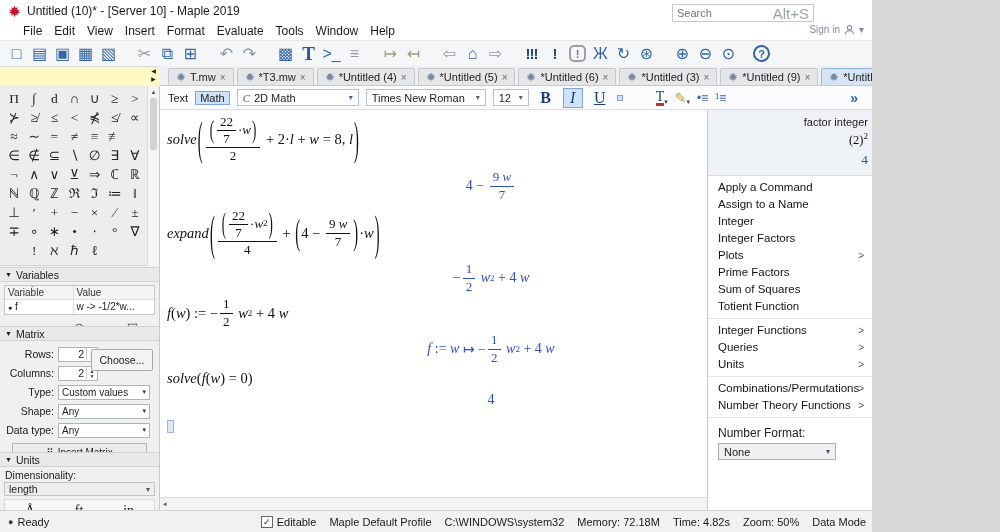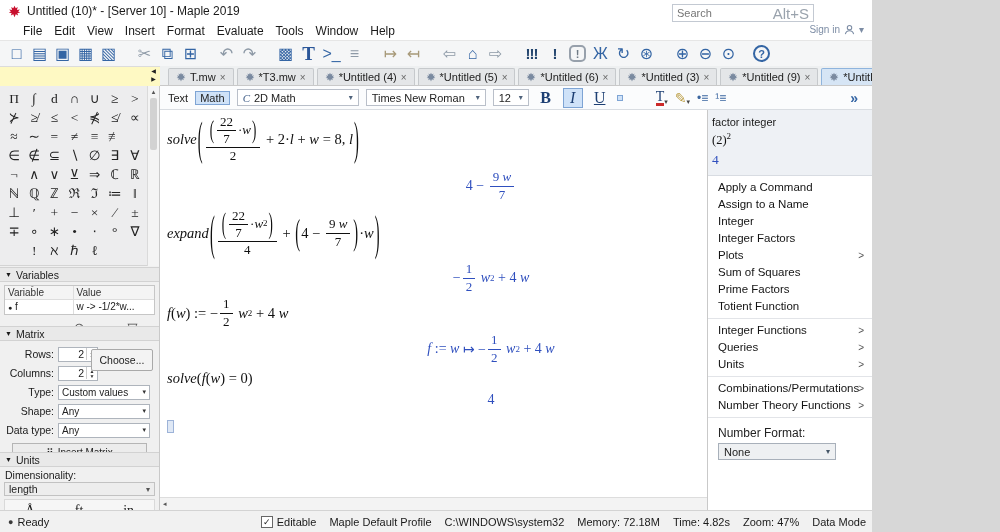--- a/index.html
+++ b/index.html
@@ -110,21 +110,21 @@
   .mden{display:inline-flex;align-items:center;padding-top:1px}
   .mpar{display:inline-block;font-weight:300;transform-origin:center;margin:0 1px}
   sup.msup{font-size:9px}
   #ws-cursor{width:7px;height:13px;border:1px solid #9db3d8;background:#dfe8f5;margin-left:7px}
   #vscroll{position:absolute;top:0;right:0;bottom:13px;width:13px;background:#f3f3f3;border-left:1px solid #ddd;display:flex;flex-direction:column;align-items:center;justify-content:space-between;font-size:7px;color:#555}
   #vscroll .thumb{position:absolute;top:14px;left:2px;width:8px;height:46px;background:#d6d6d6;border-radius:2px}
   #hscroll{position:absolute;left:0;right:13px;bottom:0;height:13px;background:#f3f3f3;border-top:1px solid #ddd;display:flex;align-items:center;justify-content:space-between;font-size:7px;color:#555;padding:0 3px}
 
   
   #rightpanel{position:absolute;top:110px;right:0;width:165px;bottom:22px;background:#fff;border-left:1px solid #c9c9c9}
-  #ctx-head{background:#eef1f5;border-bottom:1px solid #d8dce2;text-align:left;padding:6px 4px 7px}
+  #ctx-head{background:#eef1f5;border-bottom:1px solid #d8dce2;text-align:right;padding:6px 4px 7px}
   #ctx-title{font-size:11px;color:#1a1a1a}
   #ctx-expr{font-family:"Liberation Serif",serif;font-size:12.5px;margin-top:3px;color:#111}
   #ctx-result{font-family:"Liberation Serif",serif;font-size:13.5px;color:#2f4fbe;margin-top:4px}
   .ctx-group{border-bottom:1px solid #e2e4e8;padding:3px 0}
   .ctx-item{height:17px;line-height:17px;padding-left:10px;font-size:11.5px;color:#141414;position:relative;white-space:nowrap}
   .ctx-item .arrow{position:absolute;right:8px;color:#555;font-size:10px}
   #nf-label{padding:8px 0 3px 10px;font-size:12px}
   #nf-sel{margin-left:10px;width:118px;height:17px;background:#eef0f2;border:1px solid #a8b0ba;display:flex;align-items:center;padding:0 5px;font-size:11px}
   #nf-sel .chev{margin-left:auto;font-size:8px;color:#456}
 
@@ -730,26 +730,26 @@
               <span>Integer Factors</span>
               <span class="arrow"></span>
             </div>
 
             <div class="ctx-item">
               <span>Plots</span>
               <span class="arrow">&gt;</span>
             </div>
 
             <div class="ctx-item">
+              <span>Prime Factors</span>
+              <span class="arrow"></span>
+            </div>
+
+            <div class="ctx-item">
               <span>Sum of Squares</span>
-              <span class="arrow"></span>
-            </div>
-
-            <div class="ctx-item">
-              <span>Prime Factors</span>
               <span class="arrow"></span>
             </div>
 
             <div class="ctx-item">
               <span>Totient Function</span>
               <span class="arrow"></span>
             </div>
           </div>
 
         <div class="ctx-group">
@@ -797,18 +797,18 @@
     </div>
     <div id="status-right">
       <span class="st-ck">
           <span id="chk">✓</span>
           <span>Editable</span>
         </span>
       <span>Maple Default Profile</span>
       <span>C:\WINDOWS\system32</span>
       <span>Memory: 72.18M</span>
       <span>Time: 4.82s</span>
-      <span>Zoom: 47%</span>
+      <span>Zoom: 50%</span>
       <span>Data Mode</span>
     </div>
   </div>
 
 </div>
 
 </body></html>

